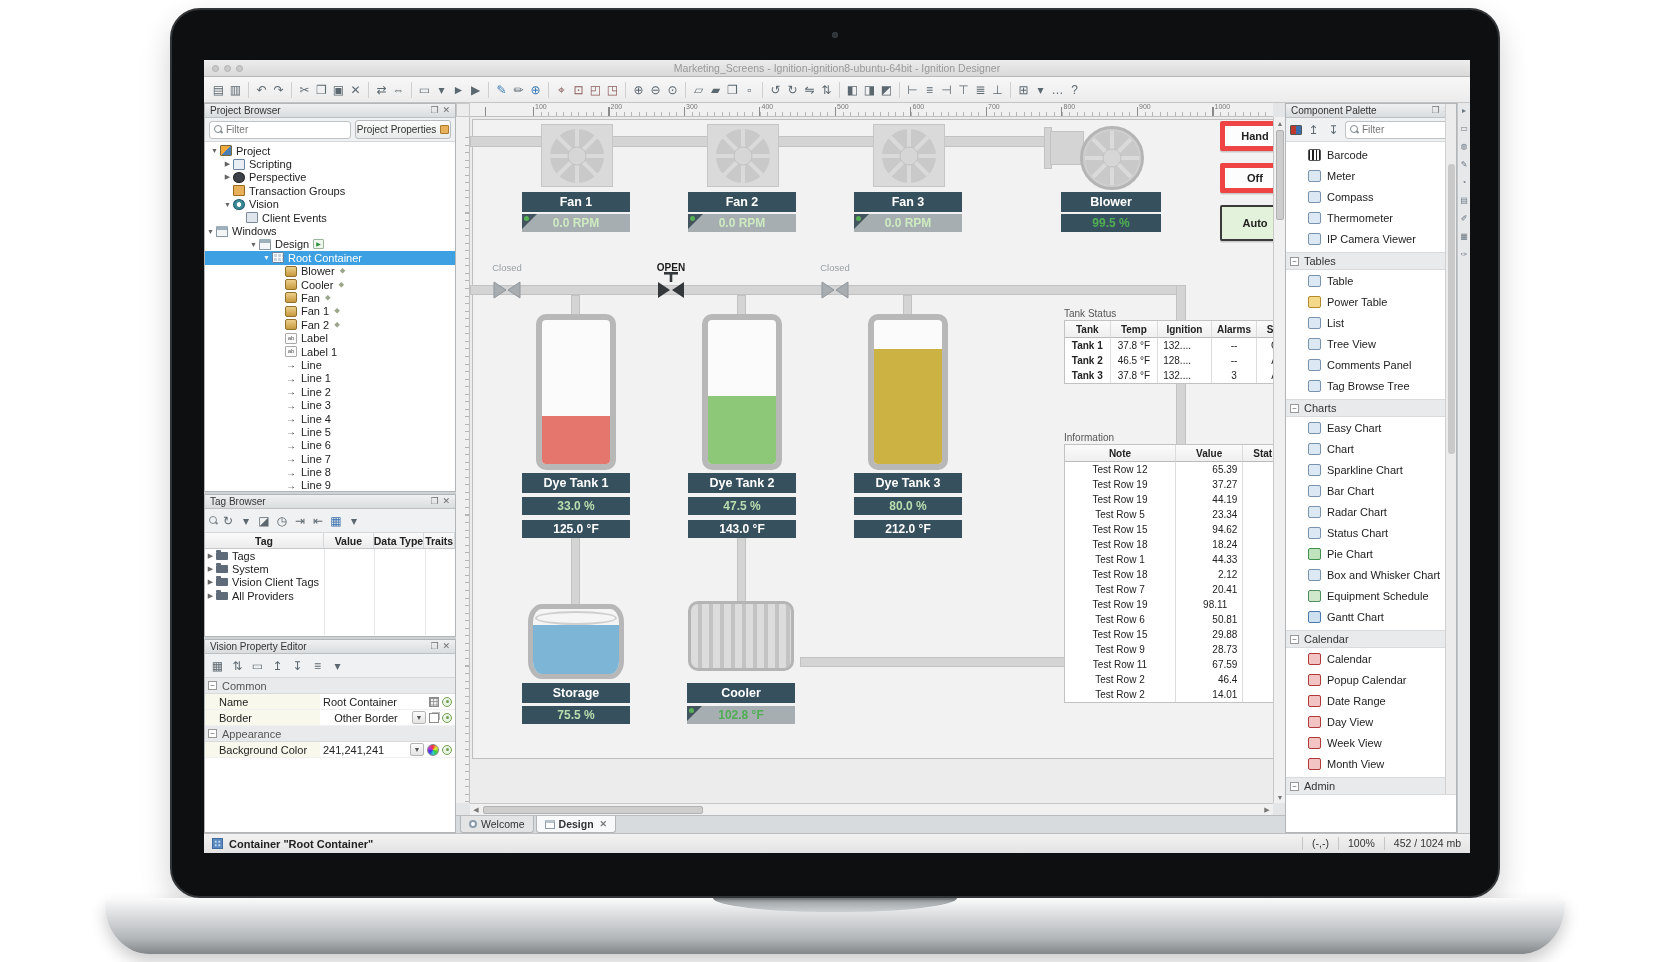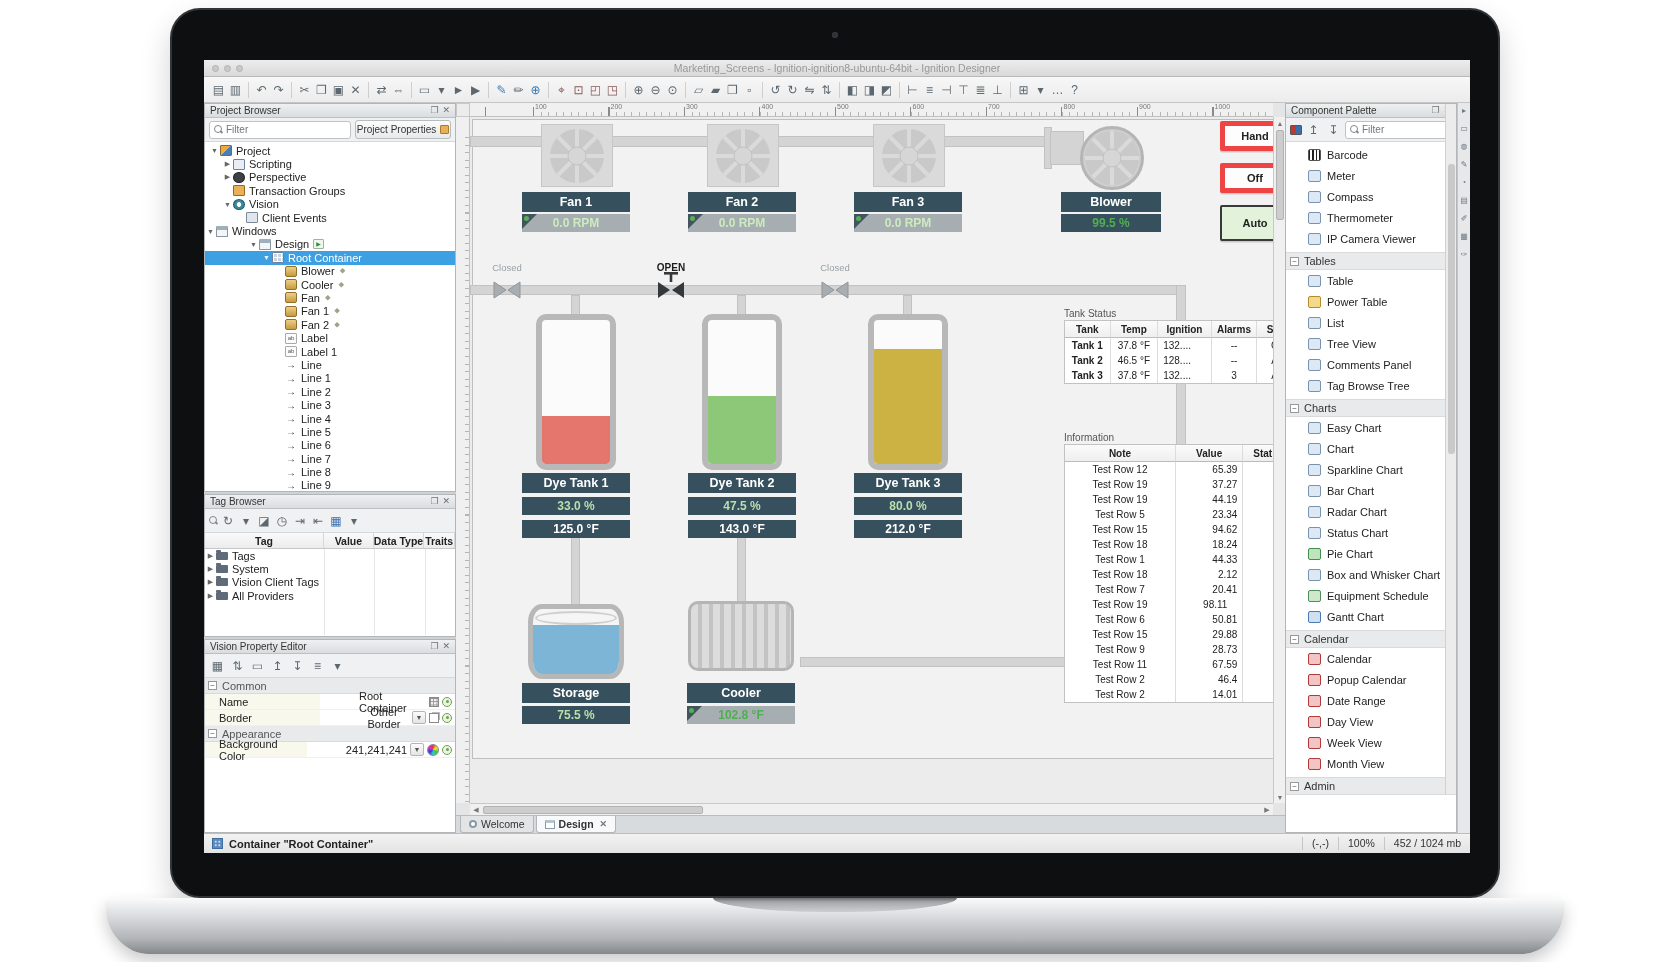--- a/index.html
+++ b/index.html
@@ -98,21 +98,21 @@
                linear-gradient(90deg,transparent 220px,#e4e6e8 220px,#e4e6e8 221px,transparent 221px); }
   .tagrow { height:13.4px; display:flex; align-items:center; font-size:11px; color:#222; }
   .tb-folder { width:12px; height:8px; background:#5f6b78; border-radius:1px; position:relative; margin-right:4px; flex:0 0 12px; }
   .tb-folder::before { content:""; position:absolute; left:0; top:-2px; width:5px; height:2px; background:#5f6b78; border-radius:1px 1px 0 0; }
 
   #vpe { left:0; top:536px; width:252px; height:194px; }
   .vpe-toolbar { height:24px; background:#f0f1f2; border-bottom:1px solid #d5d8da; display:flex; align-items:center; padding:0 4px; gap:3px; }
   .vpe-rows { background:#fff; }
   .vpe-section { height:16px; background:#e9eaeb; border-bottom:1px solid #d8dadc; display:flex; align-items:center; gap:5px; font-size:11px; color:#555; padding-left:3px; }
   .vpe-minus { width:9px; height:9px; border:1px solid #999; background:#fff; font-size:8px; line-height:7px; text-align:center; color:#555; }
-  .vpe-row { height:16px; display:flex; align-items:center; border-bottom:1px solid #f0f0f0; font-size:11px;gap:36px; }
+  .vpe-row { height:16px; display:flex; align-items:center; border-bottom:1px solid #f0f0f0; font-size:11px; }
   .vpe-lab { width:115px; padding-left:14px; color:#222; background:#f8f8ec; height:100%; display:flex; align-items:center; }
   .vpe-val { flex:1; display:flex; align-items:center; padding:0 3px; gap:3px; color:#222; height:100%; }
   .vpe-dd { width:14px; height:13px; background:linear-gradient(#fcfcfc,#e4e4e4); border:1px solid #b5b5b5; border-radius:2px; font-size:7px; color:#555; display:flex; align-items:center; justify-content:center; }
   .link-icon { width:10px; height:10px; border-radius:50%; background:#eaf4e4; border:1px solid #6fa050; position:relative; flex:0 0 10px; }
   .link-icon::after { content:""; position:absolute; left:2.6px; top:2.6px; width:3px; height:3px; border-radius:50%; background:#6fa050; }
   .grid-mini { width:10px; height:10px; border:1px solid #8a8a8a; flex:0 0 10px;
     background:linear-gradient(#8a8a8a 1px,transparent 1px) 0 0/100% 3.3px,linear-gradient(90deg,#8a8a8a 1px,transparent 1px) 0 0/3.3px 100%,#f2f2f2; }
   .copy-mini { width:10px; height:10px; border:1px solid #8a8a8a; background:#fff; box-shadow:2px -2px 0 -1px #bbb; flex:0 0 10px; }
   .color-wheel { width:12px; height:12px; border-radius:50%; flex:0 0 12px;
     background:conic-gradient(#e33,#ee3,#3c3,#3cc,#33e,#c3c,#e33); border:1px solid #888; }

